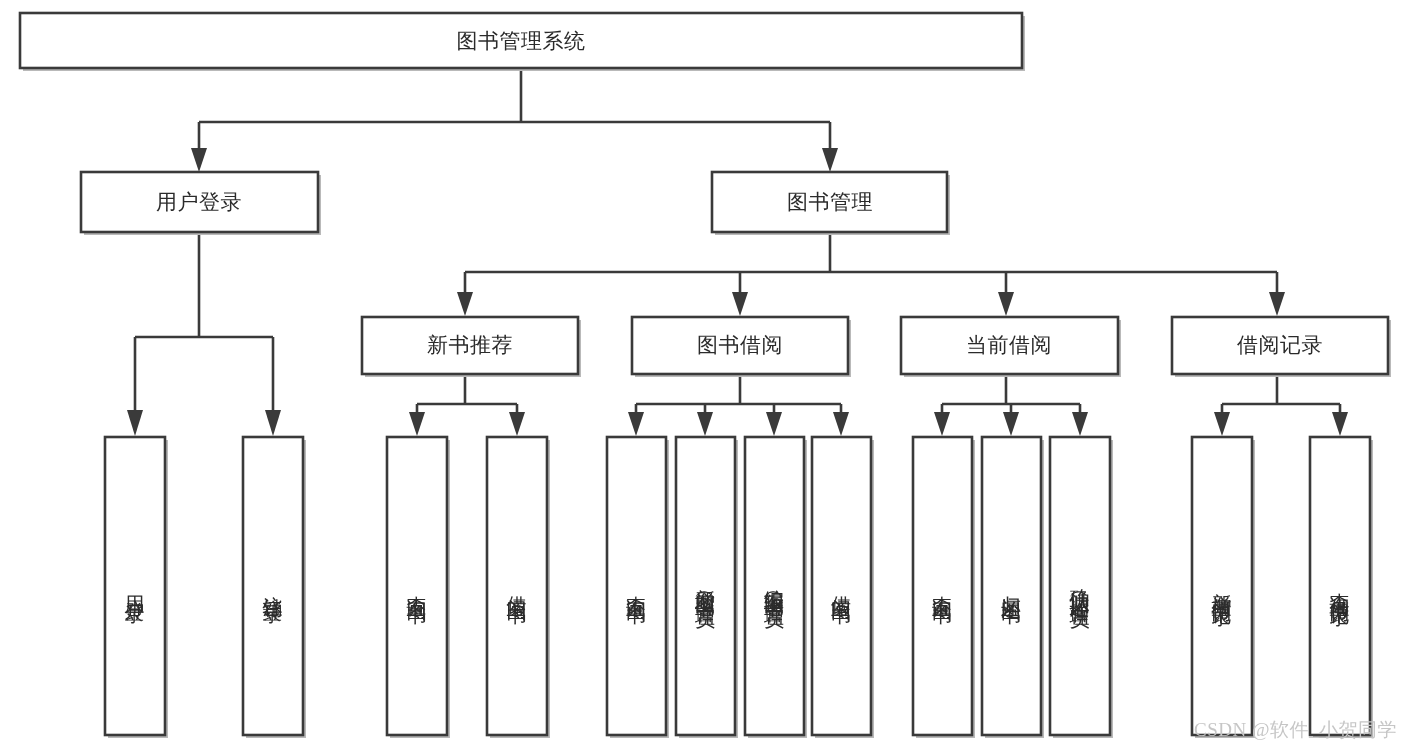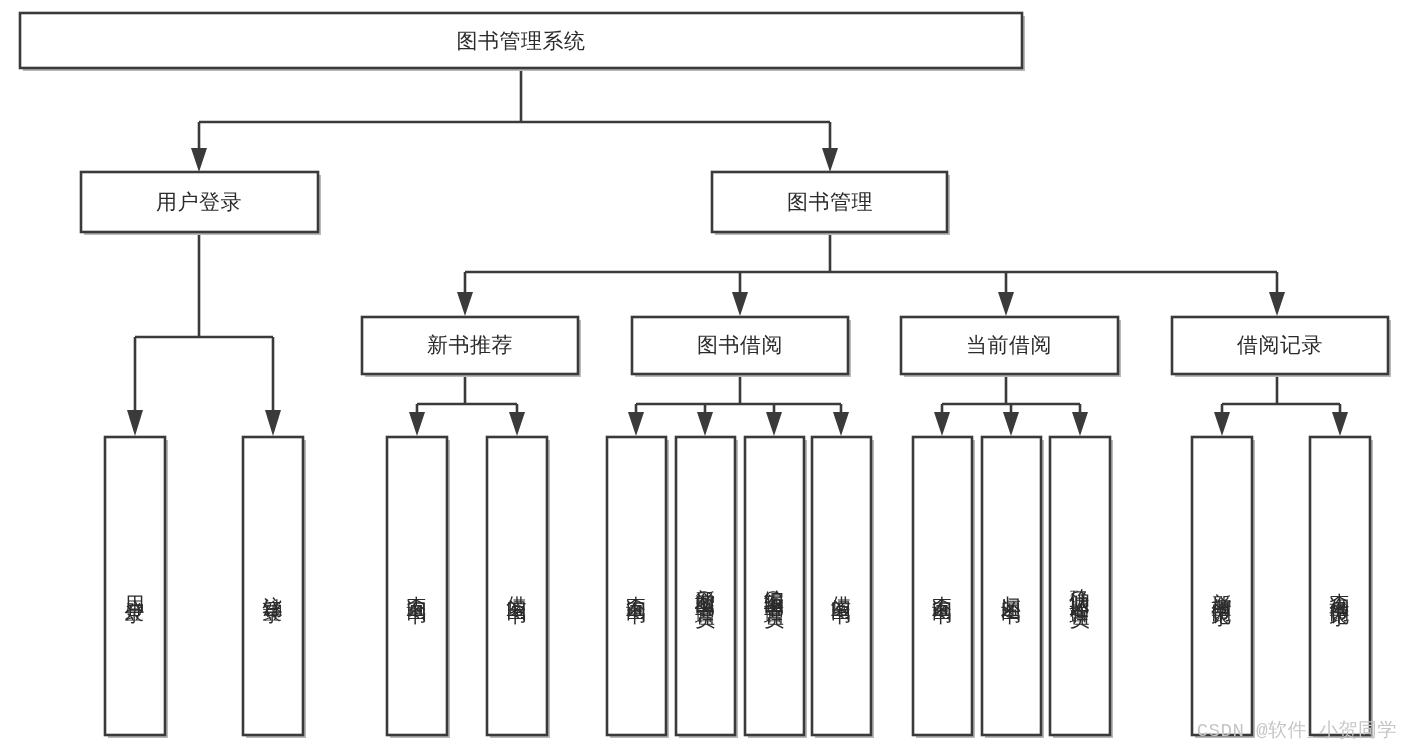--- a/index.html
+++ b/index.html
@@ -66,21 +66,21 @@
     display: flex;
     align-items: center;
     justify-content: center;
     pointer-events: none;
     white-space: nowrap;
   }
   .watermark {
     position: absolute;
     right: 8px;
     bottom: 4px;
-    font-family: Liberation Mono, monospace;
+    font-family: Liberation Serif, serif;
     font-size: 19px;
     color: #c6c6c6;
     letter-spacing: 0.5px;
     white-space: nowrap;
   }
 </style>
 </head>
 <body>
 
 <div id="diagram-root">

